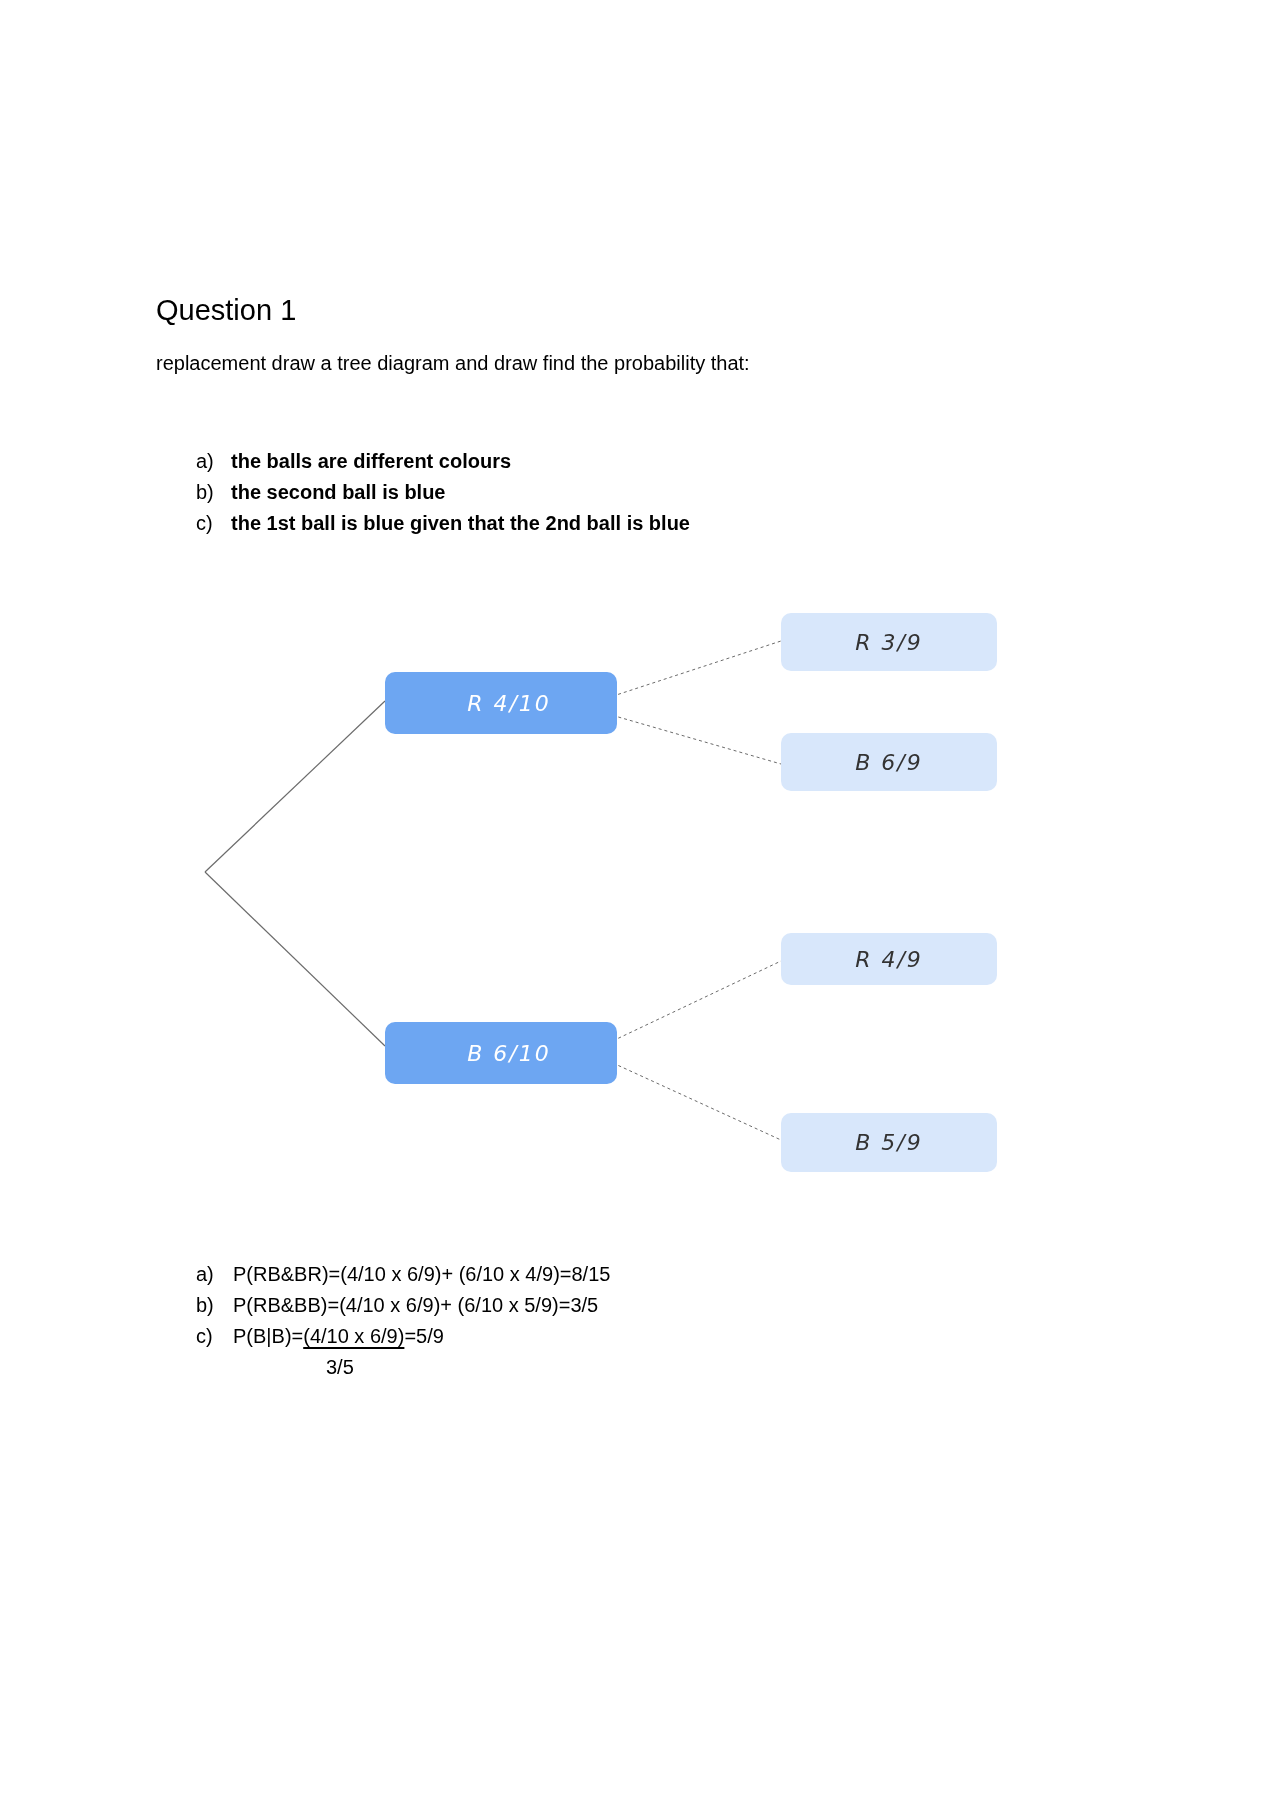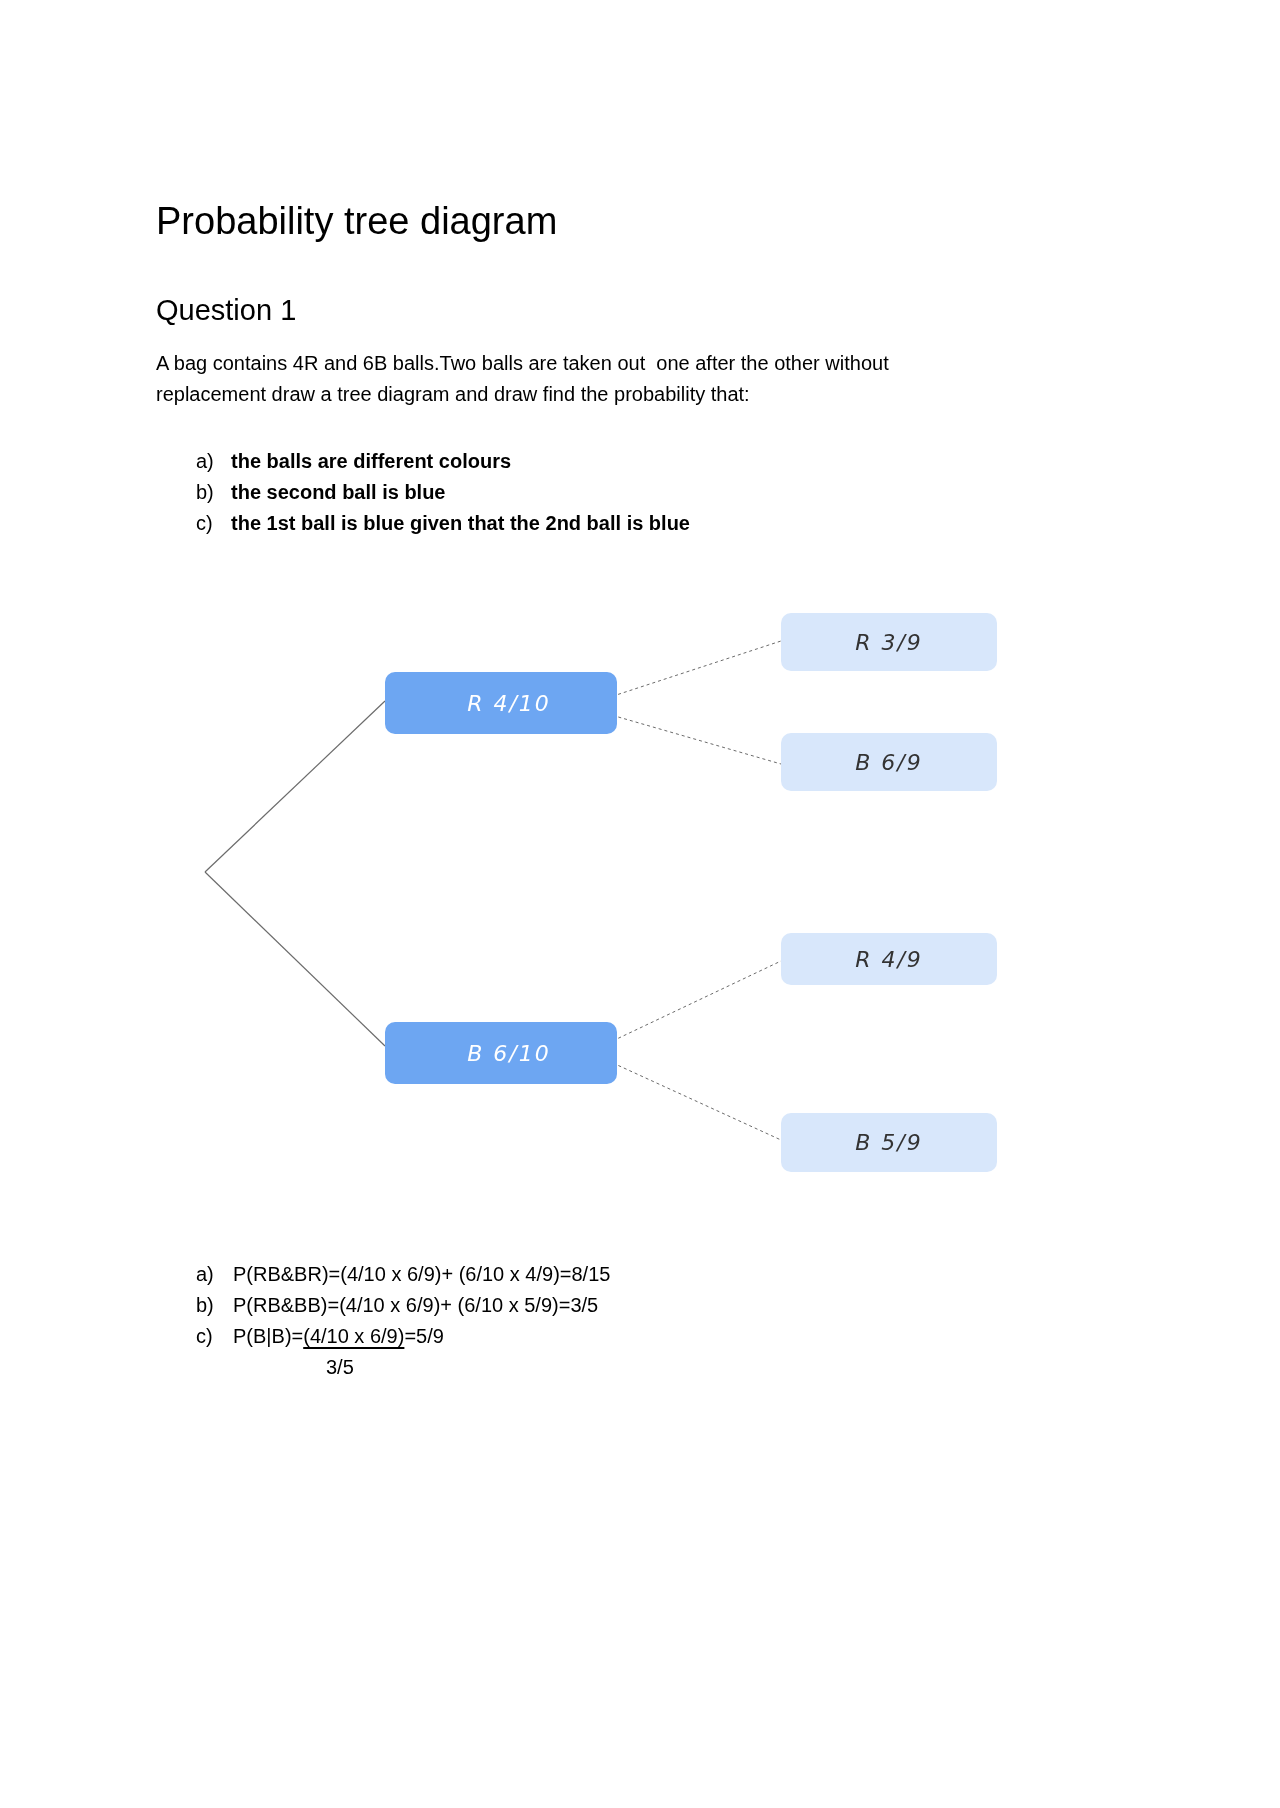--- a/index.html
+++ b/index.html
@@ -115,26 +115,24 @@
   .denominator {
     padding-left: 93px;
     white-space: pre;
   }
 </style>
 </head>
 <body>
 
 <div class="page">
 
-  <h1 class="title">Probability tree diagram</h1>
 
   <h2 class="heading">Question 1</h2>
 
   <p class="intro">
-    <span class="line">A bag contains 4R and 6B balls.Two balls are taken out  one after the other without</span>
     <span class="line">replacement draw a tree diagram and draw find the probability that:</span>
   </p>
 
   <ol class="qlist">
     <li class="qrow">
       <span class="marker">a)</span>
       <span class="qtext">the balls are different colours</span>
     </li>
     <li class="qrow">
       <span class="marker">b)</span>

